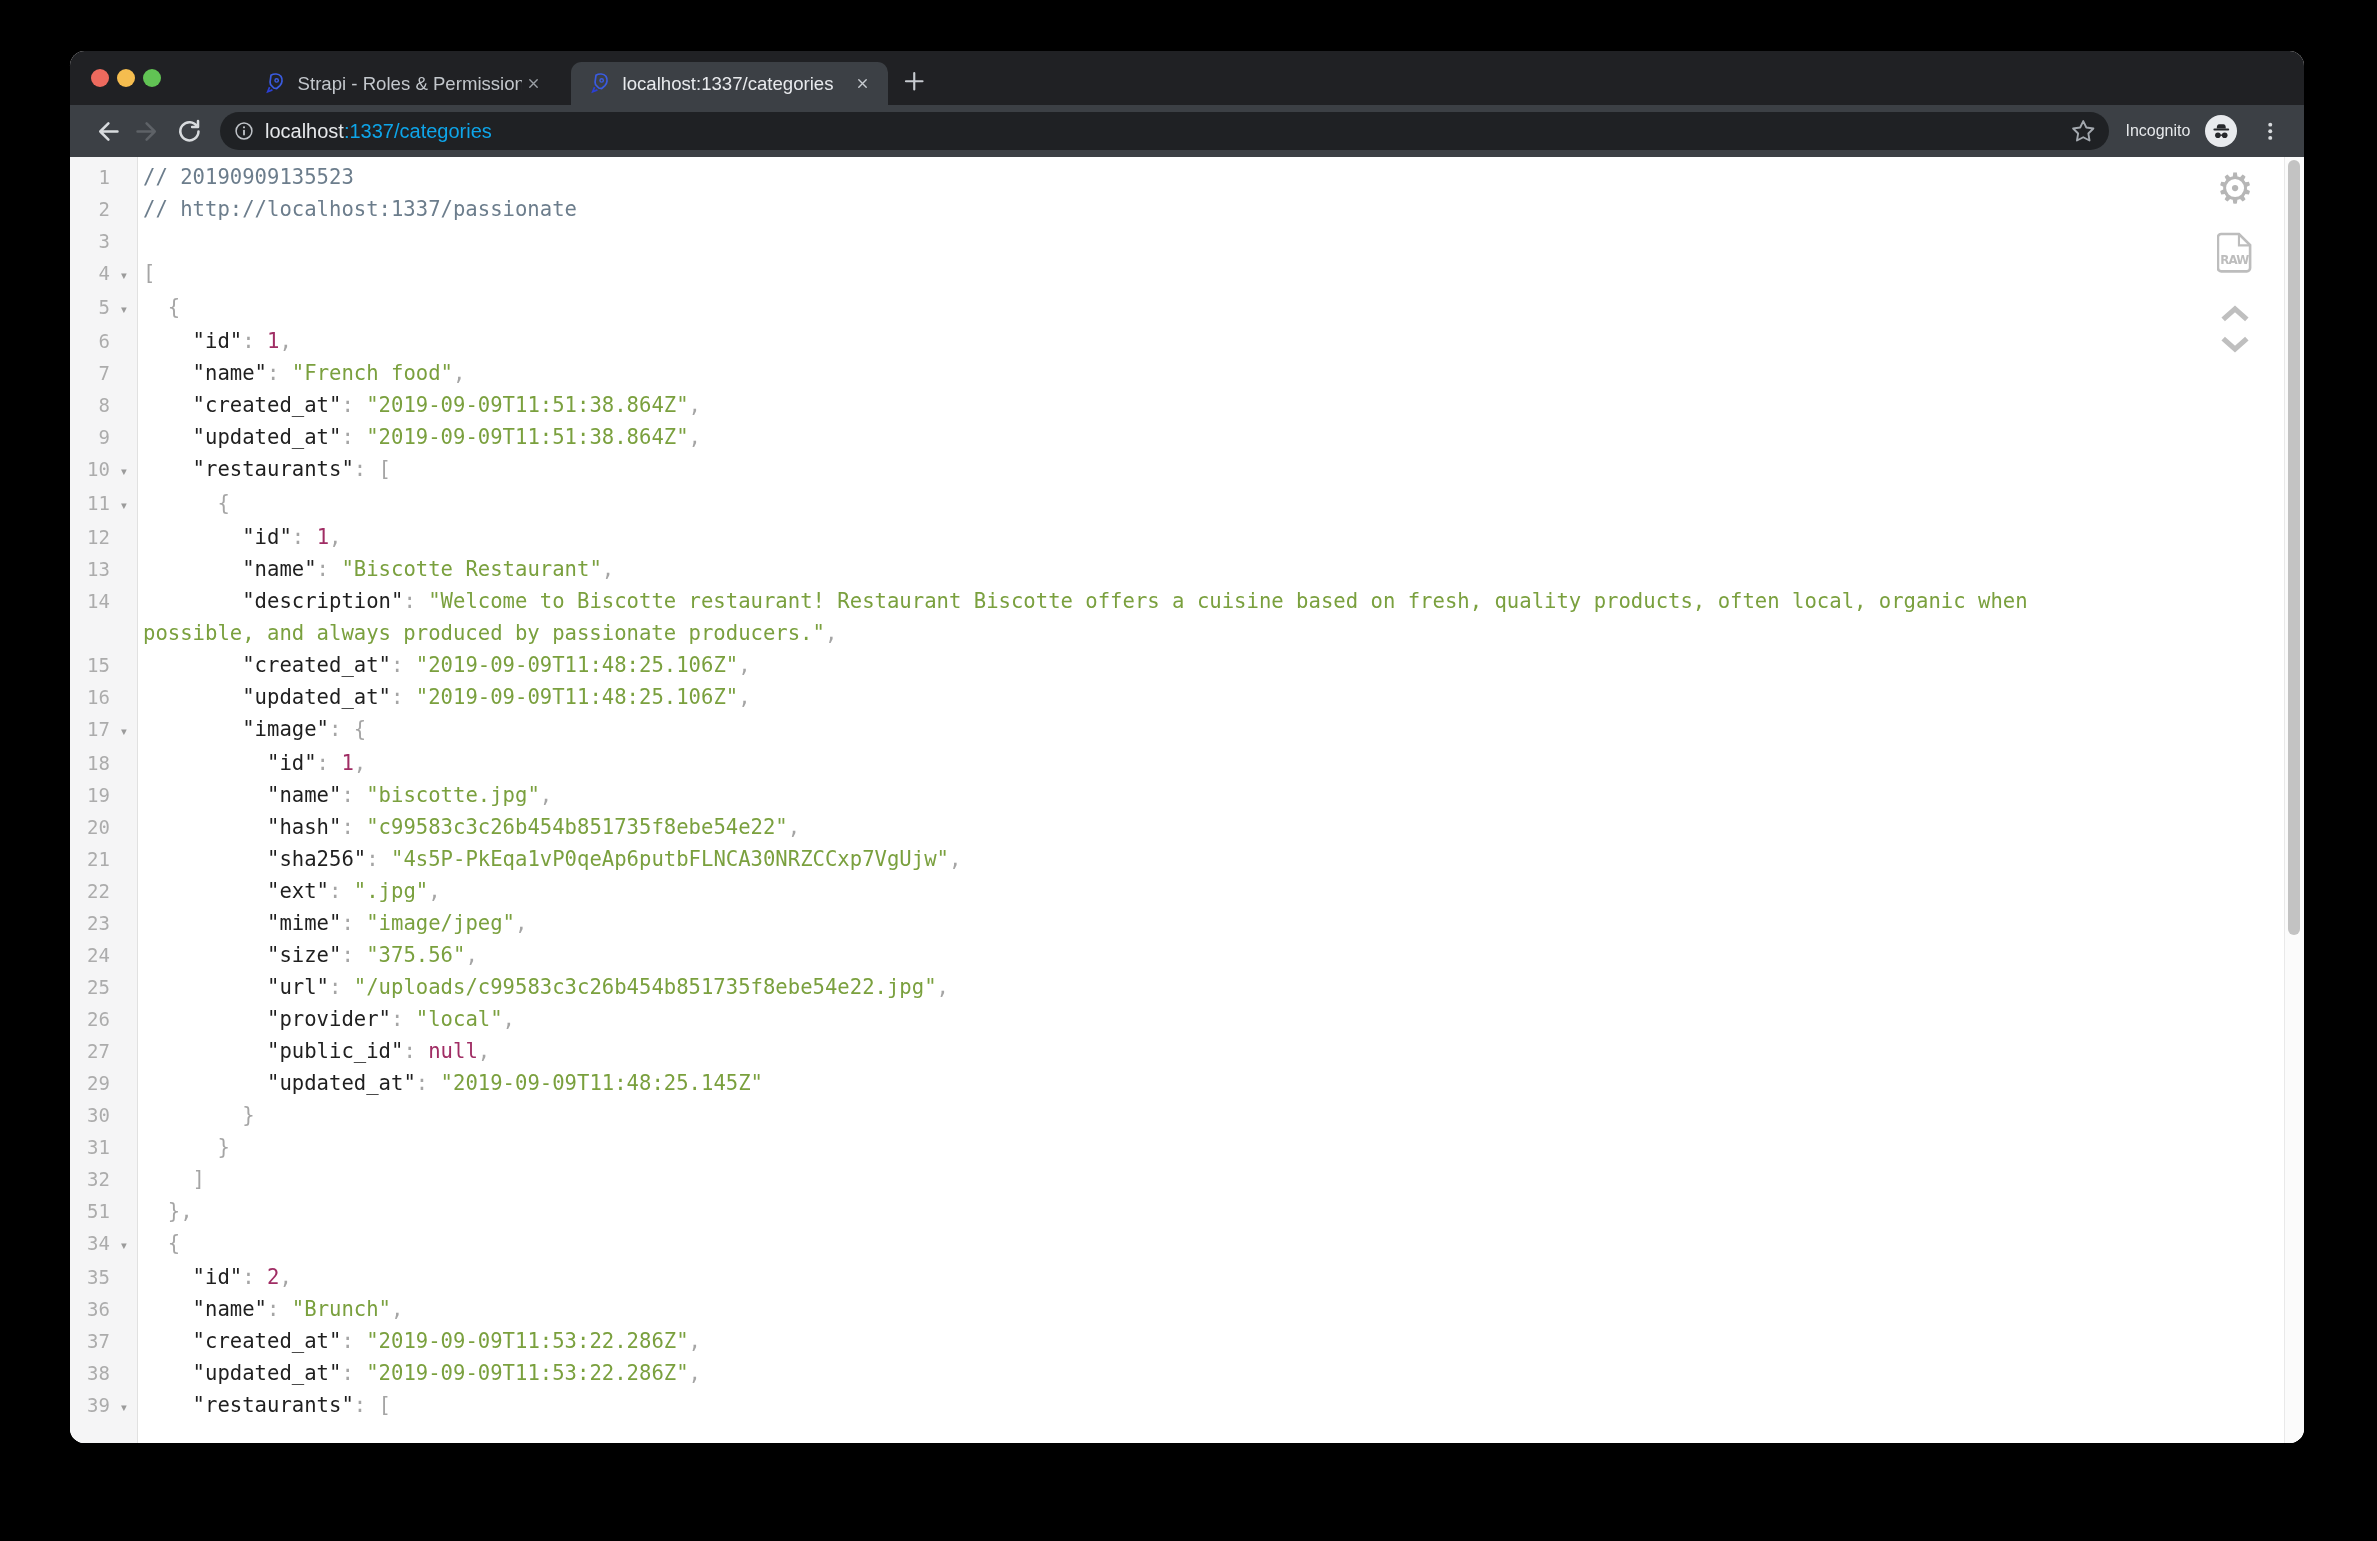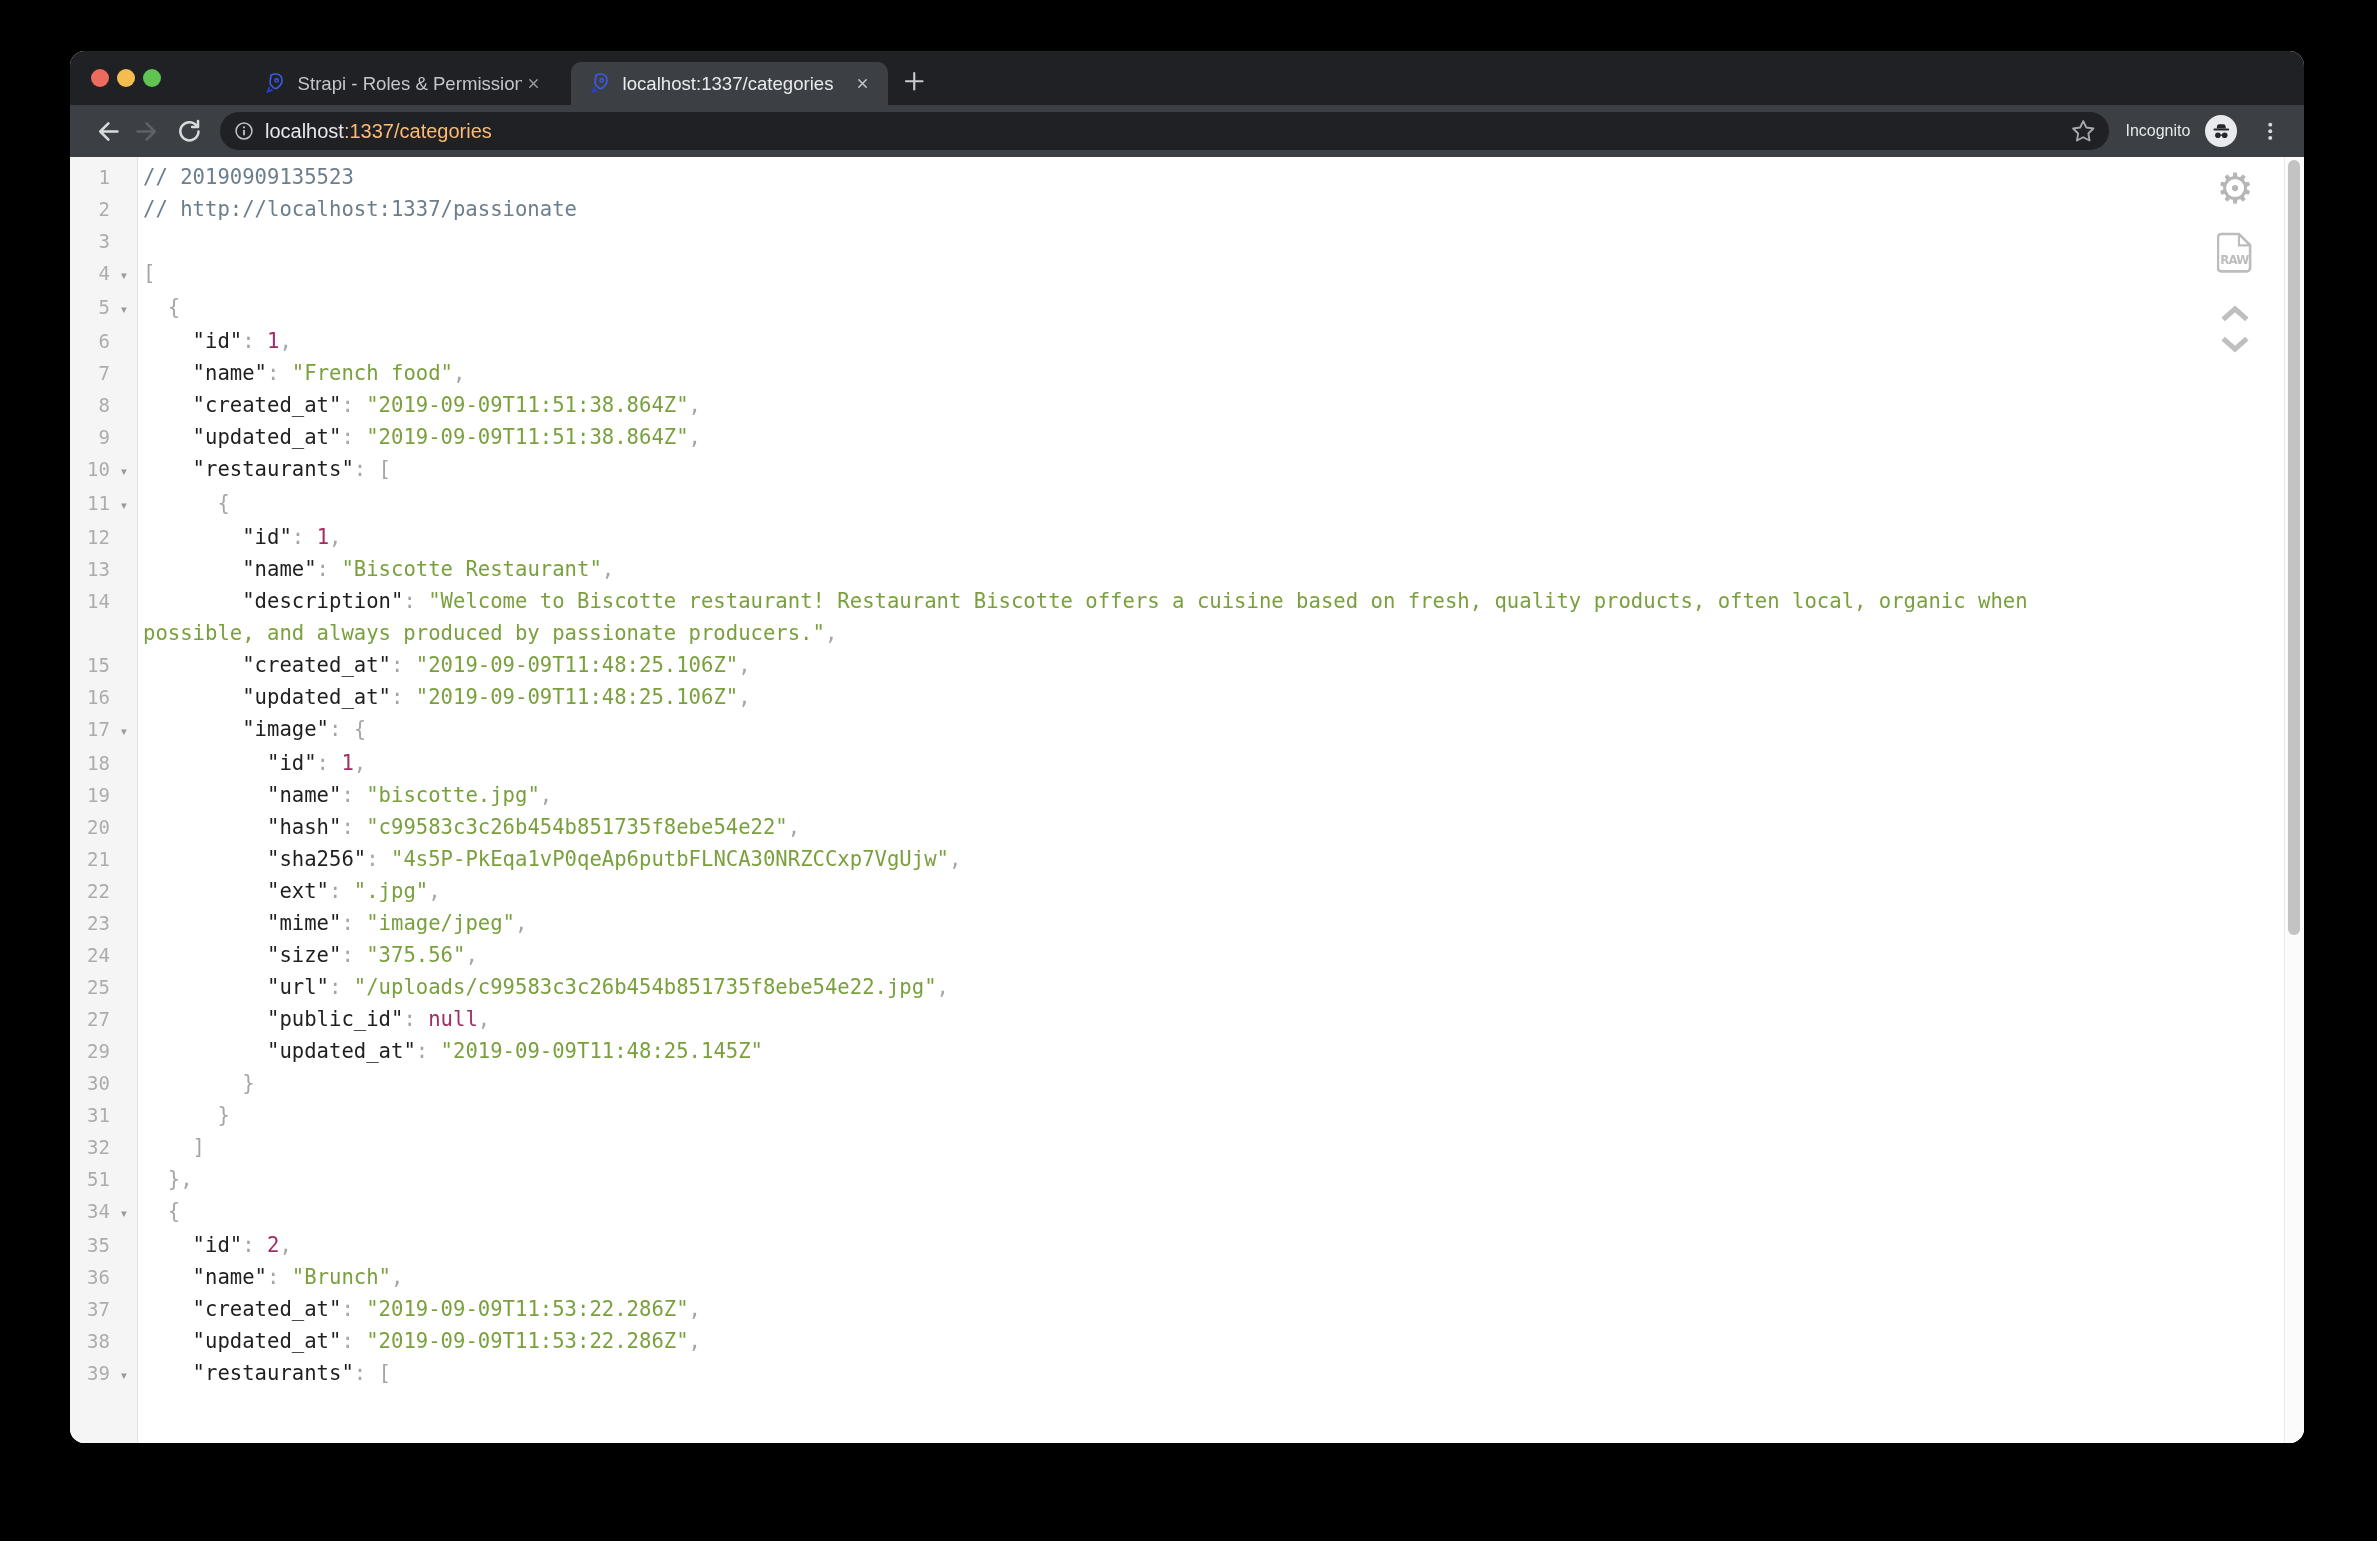--- a/index.html
+++ b/index.html
@@ -34,21 +34,21 @@
 
   
   .toolbar { height: 52px; flex: 0 0 52px; background: #3C4045;
              display: flex; align-items: center; padding: 0 17px 0 20px; }
   .navbtn { width: 34px; height: 34px; display: flex; align-items: center; justify-content: center;
             margin-right: 6.6px; flex: 0 0 34px; }
   .omnibox { flex: 1; height: 38px; background: #1F2124; border-radius: 19px;
              display: flex; align-items: center; margin: 0 16px 0 8px; padding: 0 13.3px 0 14.6px; }
   .omnibox .url { font-size: 20px; margin-left: 10.6px; white-space: nowrap; }
   .url .host { color: #E6E8EB; }
-  .url .rest { color: #fdba74; }
+  .url .rest { color: #0ea5e9; }
   .omni-spacer { flex: 1; }
   .incognito-label { color: #E6E8EB; font-size: 16px; margin-right: 14.6px; }
   .avatar { width: 32px; height: 32px; border-radius: 50%; background: #E8EAED;
             display: flex; align-items: center; justify-content: center; margin-right: 16px; }
 
   
   .content { flex: 1; position: relative; background: #fff; overflow: hidden; }
   .gutter-bg { position: absolute; left: 0; top: 0; bottom: 0; width: 68px;
                background: #F5F5F6; border-right: 1.3px solid #E1E1E1; }
   .lines { position: absolute; left: 0; top: 0; right: 20px; padding-top: 4px; }
@@ -353,20 +353,27 @@
         </div>
         <div class="row">
           <div class="gut">
             <span class="ln">25</span>
             <span class="fold"></span>
           </div>
           <div class="txt"><span class="tok-ws">          </span><span class="tok-key">"url"</span><span class="tok-punc">: </span><span class="tok-str">"/uploads/c99583c3c26b454b851735f8ebe54e22.jpg"</span><span class="tok-punc">,</span></div>
         </div>
         <div class="row">
           <div class="gut">
+            <span class="ln">26</span>
+            <span class="fold"></span>
+          </div>
+          <div class="txt"><span class="tok-ws">          </span><span class="tok-key">"provider"</span><span class="tok-punc">: </span><span class="tok-str">"local"</span><span class="tok-punc">,</span></div>
+        </div>
+        <div class="row">
+          <div class="gut">
             <span class="ln">27</span>
             <span class="fold"></span>
           </div>
           <div class="txt"><span class="tok-ws">          </span><span class="tok-key">"public_id"</span><span class="tok-punc">: </span><span class="tok-null">null</span><span class="tok-punc">,</span></div>
         </div>
         <div class="row">
           <div class="gut">
             <span class="ln">29</span>
             <span class="fold"></span>
           </div>

